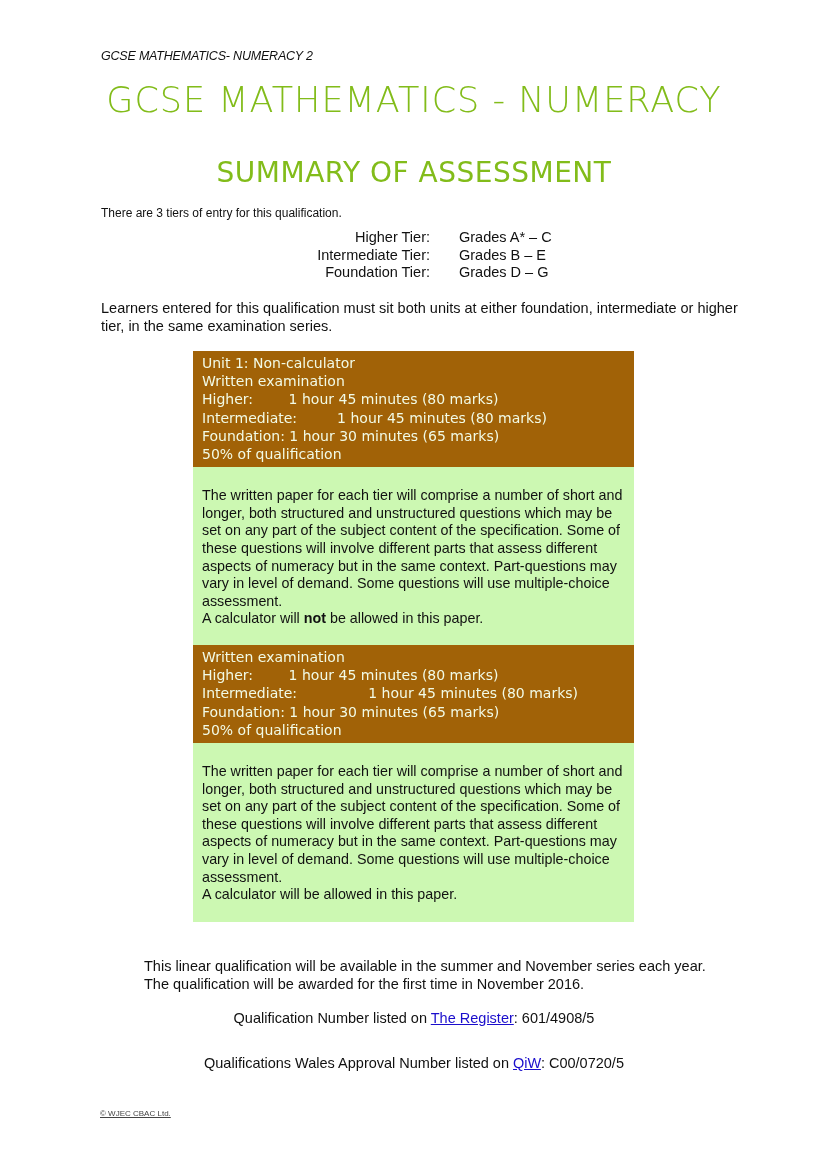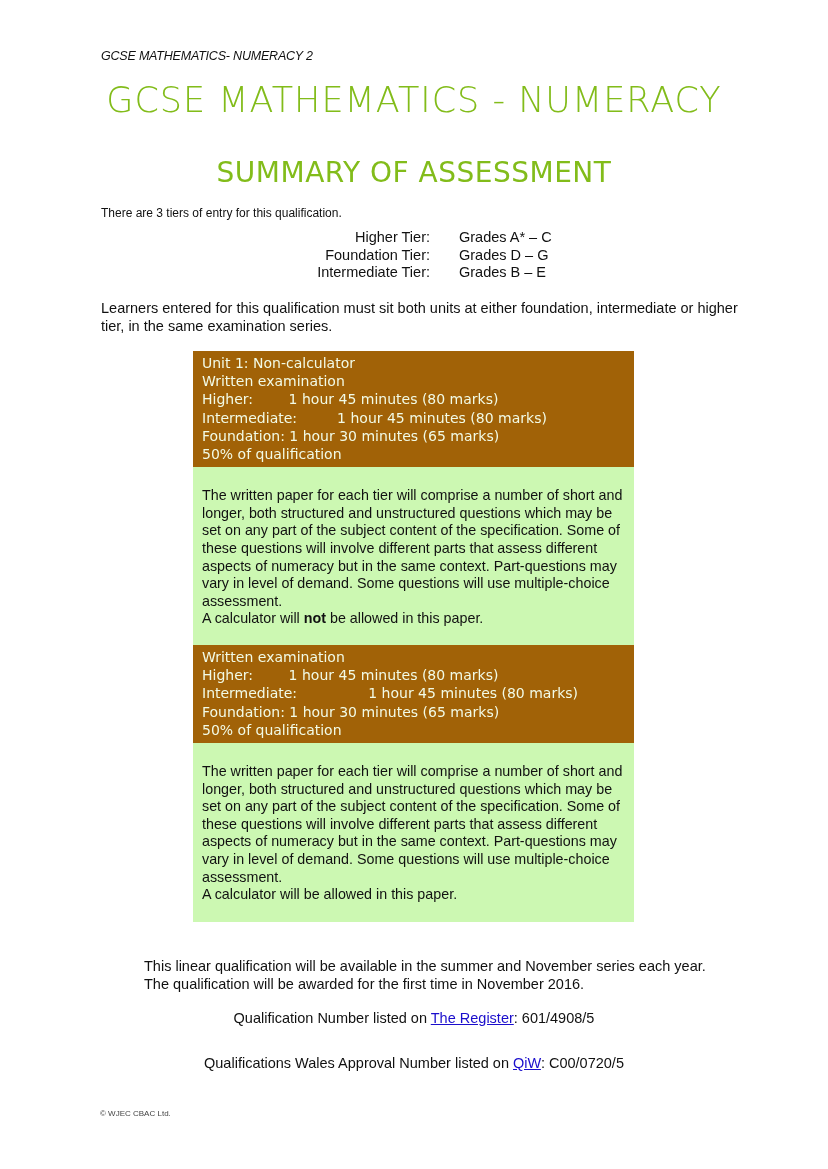--- a/index.html
+++ b/index.html
@@ -14,43 +14,43 @@
   .tier-grades { position: absolute; left: 459px; white-space: nowrap; }
   .p-learners { position: absolute; left: 101px; top: 299px; width: 640px; font-size: 14.5px; line-height: 18px; }
   .unit-box { position: absolute; left: 193px; width: 441px; }
   .unit-head { background: #a16207; color: #f2fbe6; font-family: "DejaVu Sans", sans-serif; font-size: 14px; line-height: 18.2px; padding: 3px 9px 4px 9px; }
   .unit-head .line { white-space: pre; }
   .unit-body { background: #ccf8b2; font-size: 14.3px; line-height: 17.6px; padding: 20px 3px 18px 9px; color: #111; }
   .unit-body b { font-weight: bold; }
   .p-linear { position: absolute; left: 144px; top: 957px; width: 580px; font-size: 14.5px; line-height: 18px; }
   .qual-line { position: absolute; left: 0; width: 828px; text-align: center; font-size: 14.5px; font-weight: normal; }
   .qual-line a { color: #1a0dcc; text-decoration: underline; }
-  .copyright { position: absolute; left: 100px; top: 1109px; font-size: 8px; color: #444; }
+  .copyright { position: absolute; left: 100px; top: 1109px; font-size: 8px; color: #444; text-decoration: underline; }
 </style>
 </head>
 <body>
 
 <div class="running-head">GCSE MATHEMATICS- NUMERACY 2</div>
 <div class="title-main">GCSE MATHEMATICS - NUMERACY</div>
 <div class="title-sub">SUMMARY OF ASSESSMENT</div>
 
 <div class="p-tiers-intro">There are 3 tiers of entry for this qualification.</div>
 
 <div class="tiers">
   <div class="tier-row">
     <span class="tier-label">Higher Tier:</span>
     <span class="tier-grades">Grades A* – C</span>
   </div>
   <div class="tier-row">
+    <span class="tier-label">Intermediate Tier:</span>
+    <span class="tier-grades">Grades B – E</span>
+  </div>
+  <div class="tier-row">
     <span class="tier-label">Foundation Tier:</span>
     <span class="tier-grades">Grades D – G</span>
-  </div>
-  <div class="tier-row">
-    <span class="tier-label">Intermediate Tier:</span>
-    <span class="tier-grades">Grades B – E</span>
   </div>
 </div>
 
 <div class="p-learners">Learners entered for this qualification must sit both units at either foundation, intermediate or higher tier, in the same examination series.</div>
 
 <div class="unit-box" style="top:351px;">
   <div class="unit-head">
     <div class="line">Unit 1: Non-calculator</div>
     <div class="line">Written examination</div>
     <div class="line">Higher:        1 hour 45 minutes (80 marks)</div>

